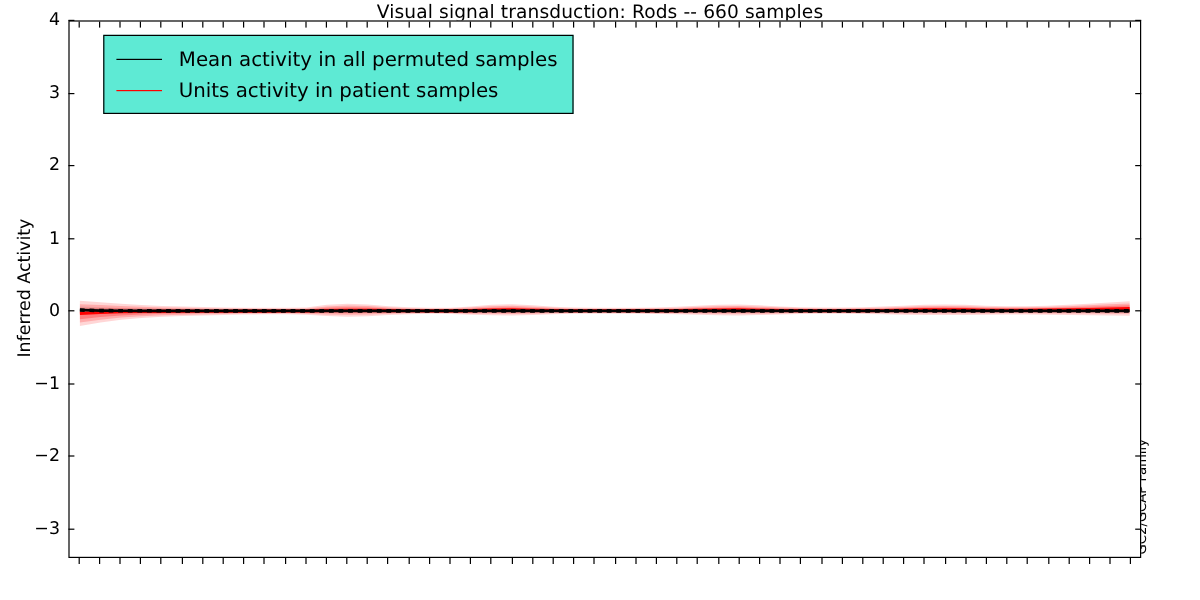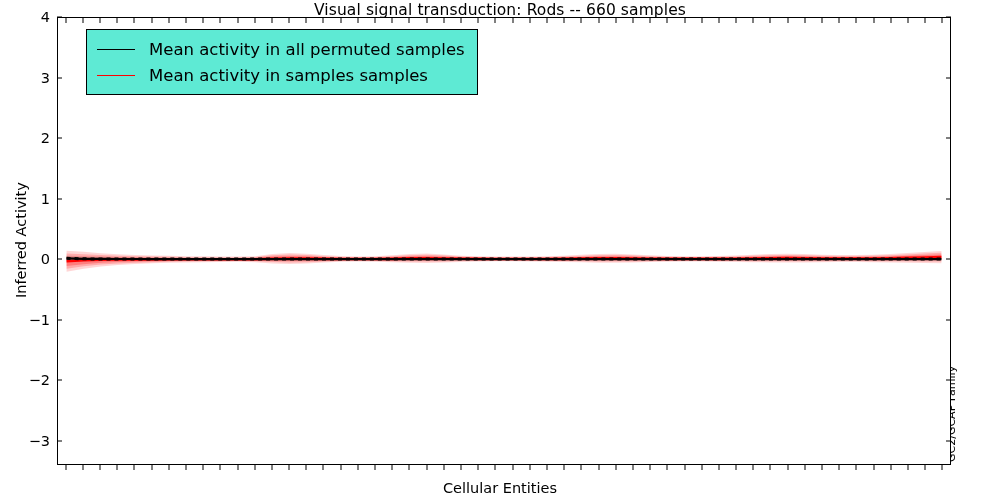--- a/index.html
+++ b/index.html
@@ -154,25 +154,24 @@
     </div>
   </div>
 
   <div class="legend-box">
     <div class="legend-row">
       <span class="legend-swatch black"></span>
       <span class="legend-text">Mean activity in all permuted samples</span>
     </div>
     <div class="legend-row">
       <span class="legend-swatch red"></span>
-      <span class="legend-text">Mean activity in samples samples</span>
+      <span class="legend-text">Units activity in patient samples</span>
     </div>
   </div>
 
-  <div class="xlabel-axis">Cellular Entities</div>
 <div class="ytick-mark " style="top: 440.784px;"></div>
     <div class="ytick-mark right" style="top: 440.784px;"></div>
     <div class="ytick-mark " style="top: 380.243px;"></div>
     <div class="ytick-mark right" style="top: 380.243px;"></div>
     <div class="ytick-mark " style="top: 319.703px;"></div>
     <div class="ytick-mark right" style="top: 319.703px;"></div>
     <div class="ytick-mark " style="top: 259.162px;"></div>
     <div class="ytick-mark right" style="top: 259.162px;"></div>
     <div class="ytick-mark " style="top: 198.622px;"></div>
     <div class="ytick-mark right" style="top: 198.622px;"></div>

